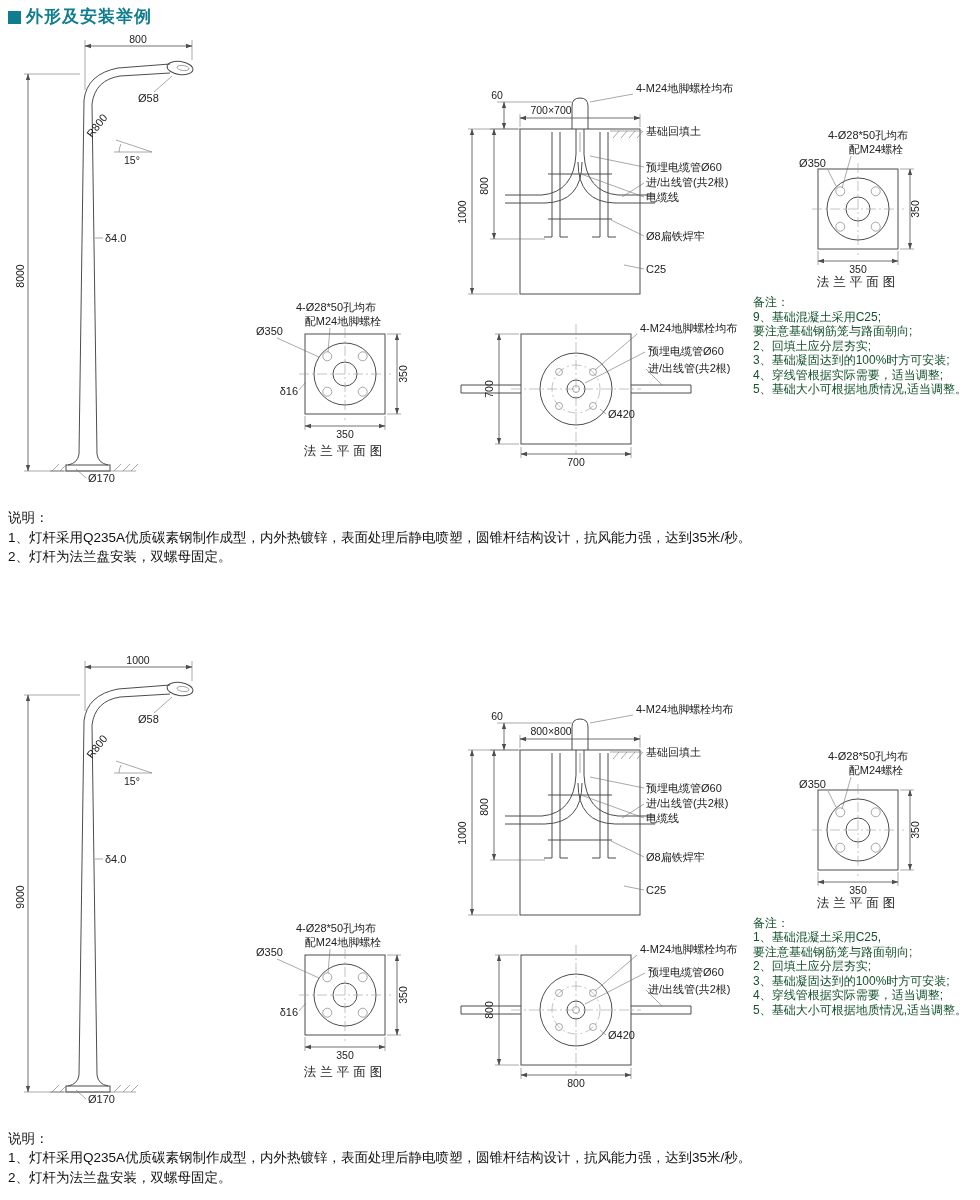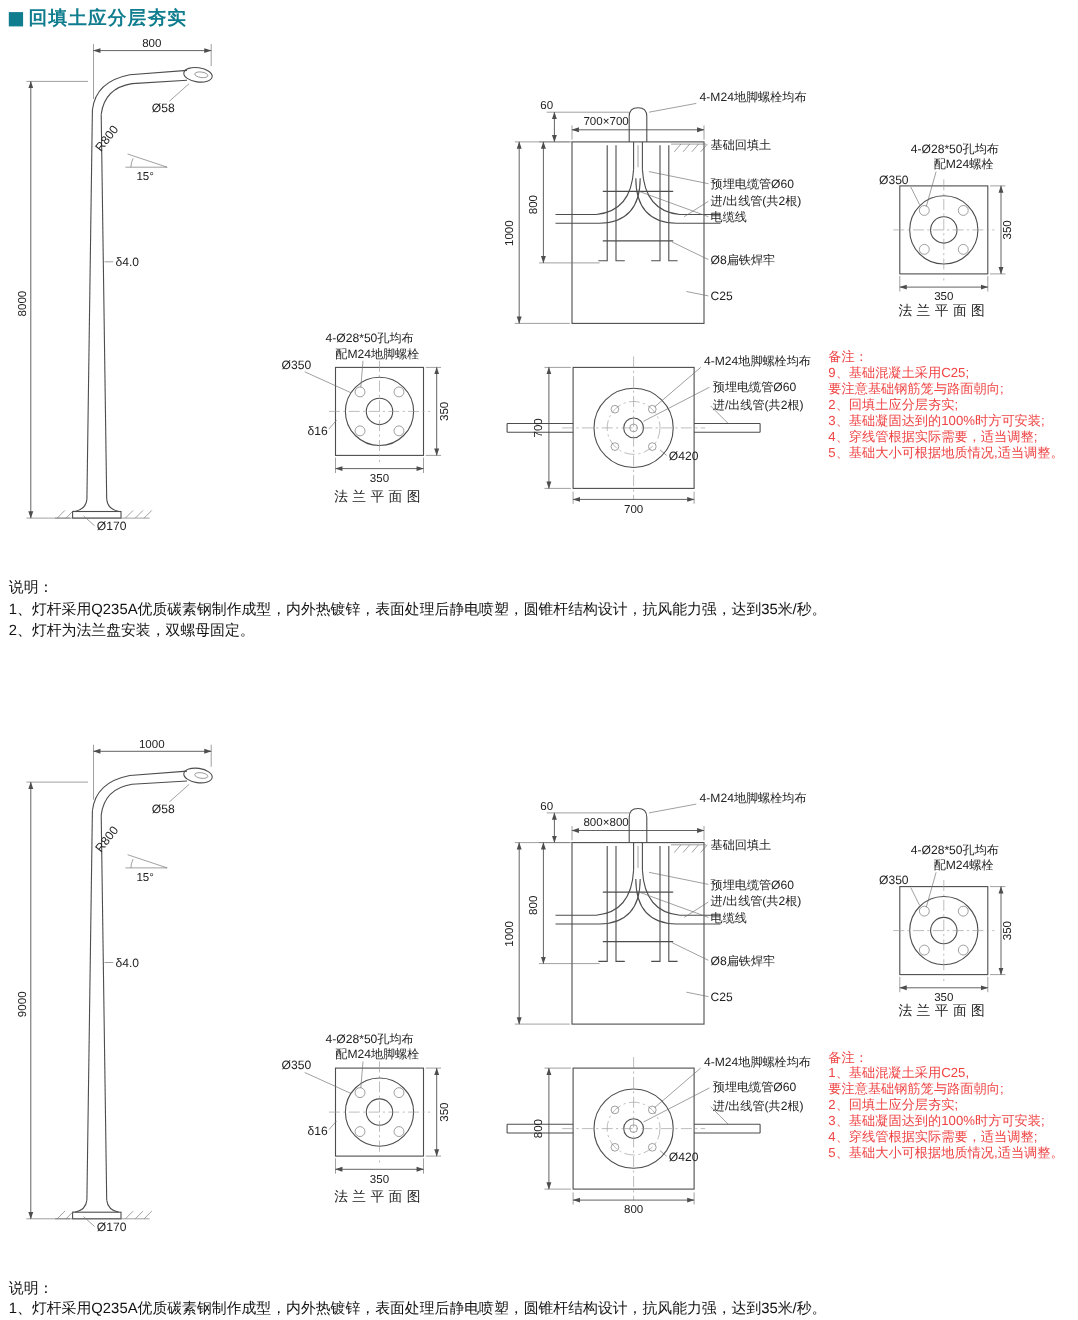--- a/index.html
+++ b/index.html
@@ -12,37 +12,37 @@
   .drawing-section{position:relative;margin-bottom:88px}
   .drawing-section:last-child{margin-bottom:0}
   svg.draw{display:block}
   svg text{font-family:"Liberation Sans","DejaVu Sans",sans-serif;font-size:11px;fill:#222}
   .dim{font-size:10.5px}
   .cap{font-size:12.5px;letter-spacing:4px}
   .ln{stroke:#4d4d4d;stroke-width:1;fill:none}
   .thin{stroke:#6e6e6e;stroke-width:0.6;fill:none}
   .cl{stroke:#9a9a9a;stroke-width:0.6;fill:none;stroke-dasharray:10 3 2 3}
   .dm{stroke:#4d4d4d;stroke-width:0.8;fill:none}
-  .notes{position:absolute;left:753px;top:283px;width:226px;font-size:12px;line-height:14.5px;color:#ef4444}
-  .desc{margin:20px 0 0 8px;font-size:13.5px;line-height:19.5px;color:#111}
+  .notes{position:absolute;left:753px;top:261px;width:226px;font-size:12px;line-height:14.5px;color:#14532d}
+  .desc{margin:4px 0 0 8px;font-size:13.5px;line-height:19.5px;color:#111}
 </style>
 </head>
 <body>
 
 <svg width="0" height="0" style="position:absolute" aria-hidden="true">
   <defs>
     <marker id="arr" viewBox="0 0 10 8" markerWidth="9" markerHeight="7" refX="9" refY="4" orient="auto-start-reverse">
       <path d="M0,0.8 L9.5,4 L0,7.2 z" fill="#4d4d4d"></path>
     </marker>
   </defs>
 </svg>
 
 <header class="page-header">
   <span class="sq"></span>
-  <h1 class="title">回填土应分层夯实</h1>
+  <h1 class="title">外形及安装举例</h1>
 </header>
 
 <div id="sections">
 <section class="drawing-section">
   <svg class="draw" width="980" height="470" viewBox="0 0 980 470">
 
     <g>
       <path class="thin" d="M85,6 V56 M192,6 V26"></path>
       <line class="dm" x1="85" y1="12" x2="192" y2="12" marker-start="url(#arr)" marker-end="url(#arr)"></line>
       <text class="dim" x="138" y="9" text-anchor="middle">800</text>

